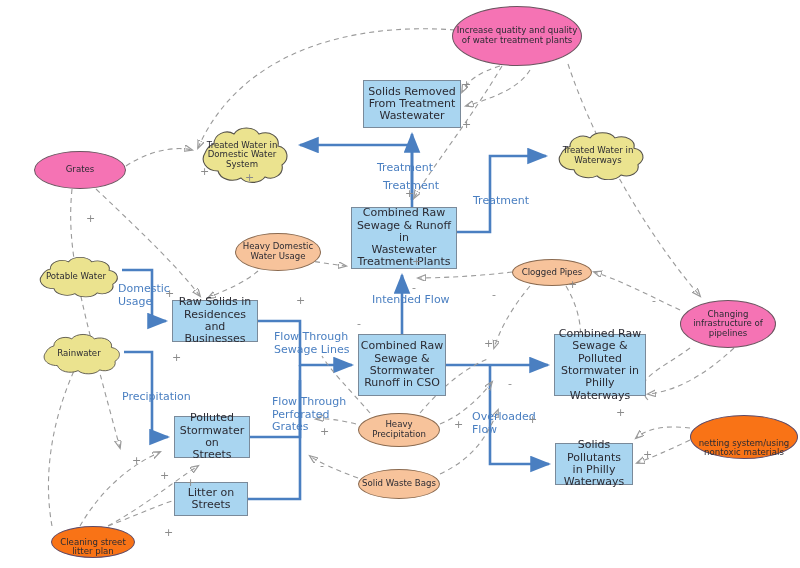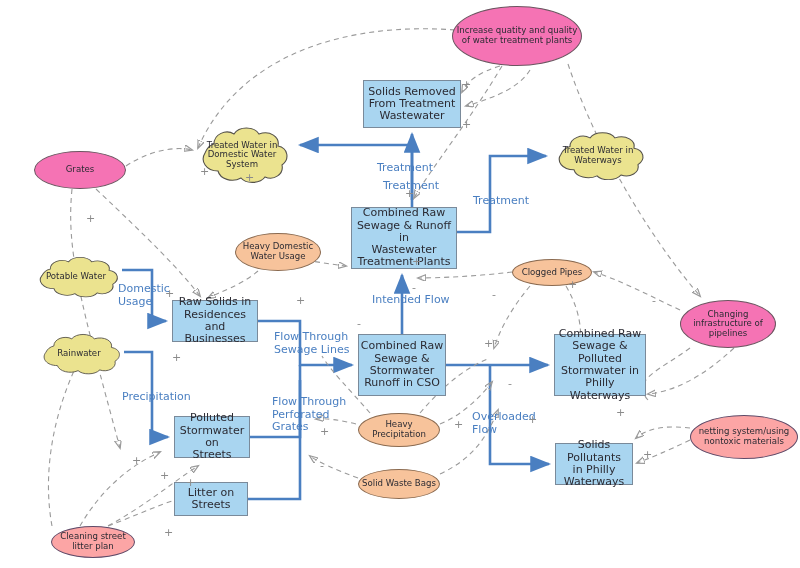--- a/index.html
+++ b/index.html
@@ -5,21 +5,21 @@
   html,body{margin:0;padding:0;background:#ffffff;}
   body{font-family:"DejaVu Sans", sans-serif;}
   #stage{position:relative;width:800px;height:568px;overflow:hidden;background:#fff;}
   #wires{position:absolute;left:0;top:0;width:800px;height:568px;}
   .node{position:absolute;box-sizing:border-box;display:flex;align-items:center;justify-content:center;text-align:center;}
   .node .lbl{display:block;line-height:1.12;white-space:pre-line;}
   .box{background:#a9d5f0;border:1.4px solid #7a8a9a;color:#2b2b33;font-size:11px;}
   .ellipse{border-radius:50%;font-size:8.6px;color:#2b2b33;}
   .ell-pink{background:#f573b4;border:1.5px solid #6b5560;}
   .ell-orange{background:#f7c39b;border:1.4px solid #8a6a50;}
-  .ell-purple{background:#fca5a5;border:1.4px solid #5d4a68;}
+  .ell-purple{background:#f97316;border:1.4px solid #5d4a68;align-items:flex-end;}
   .cloud{font-size:8.6px;color:#2b2b33;}
   .cloud svg{position:absolute;left:0;top:0;}
   .cloud .lbl{position:relative;z-index:2;}
   .edgelabel{position:absolute;color:#4a7fc1;font-size:11px;line-height:1.15;text-align:left;white-space:pre-line;}
   .sign{position:absolute;color:#8b8b8b;font-size:11px;line-height:1;font-family:"DejaVu Sans",sans-serif;}
 </style>
 </head>
 <body>
 
 <div id="stage">

